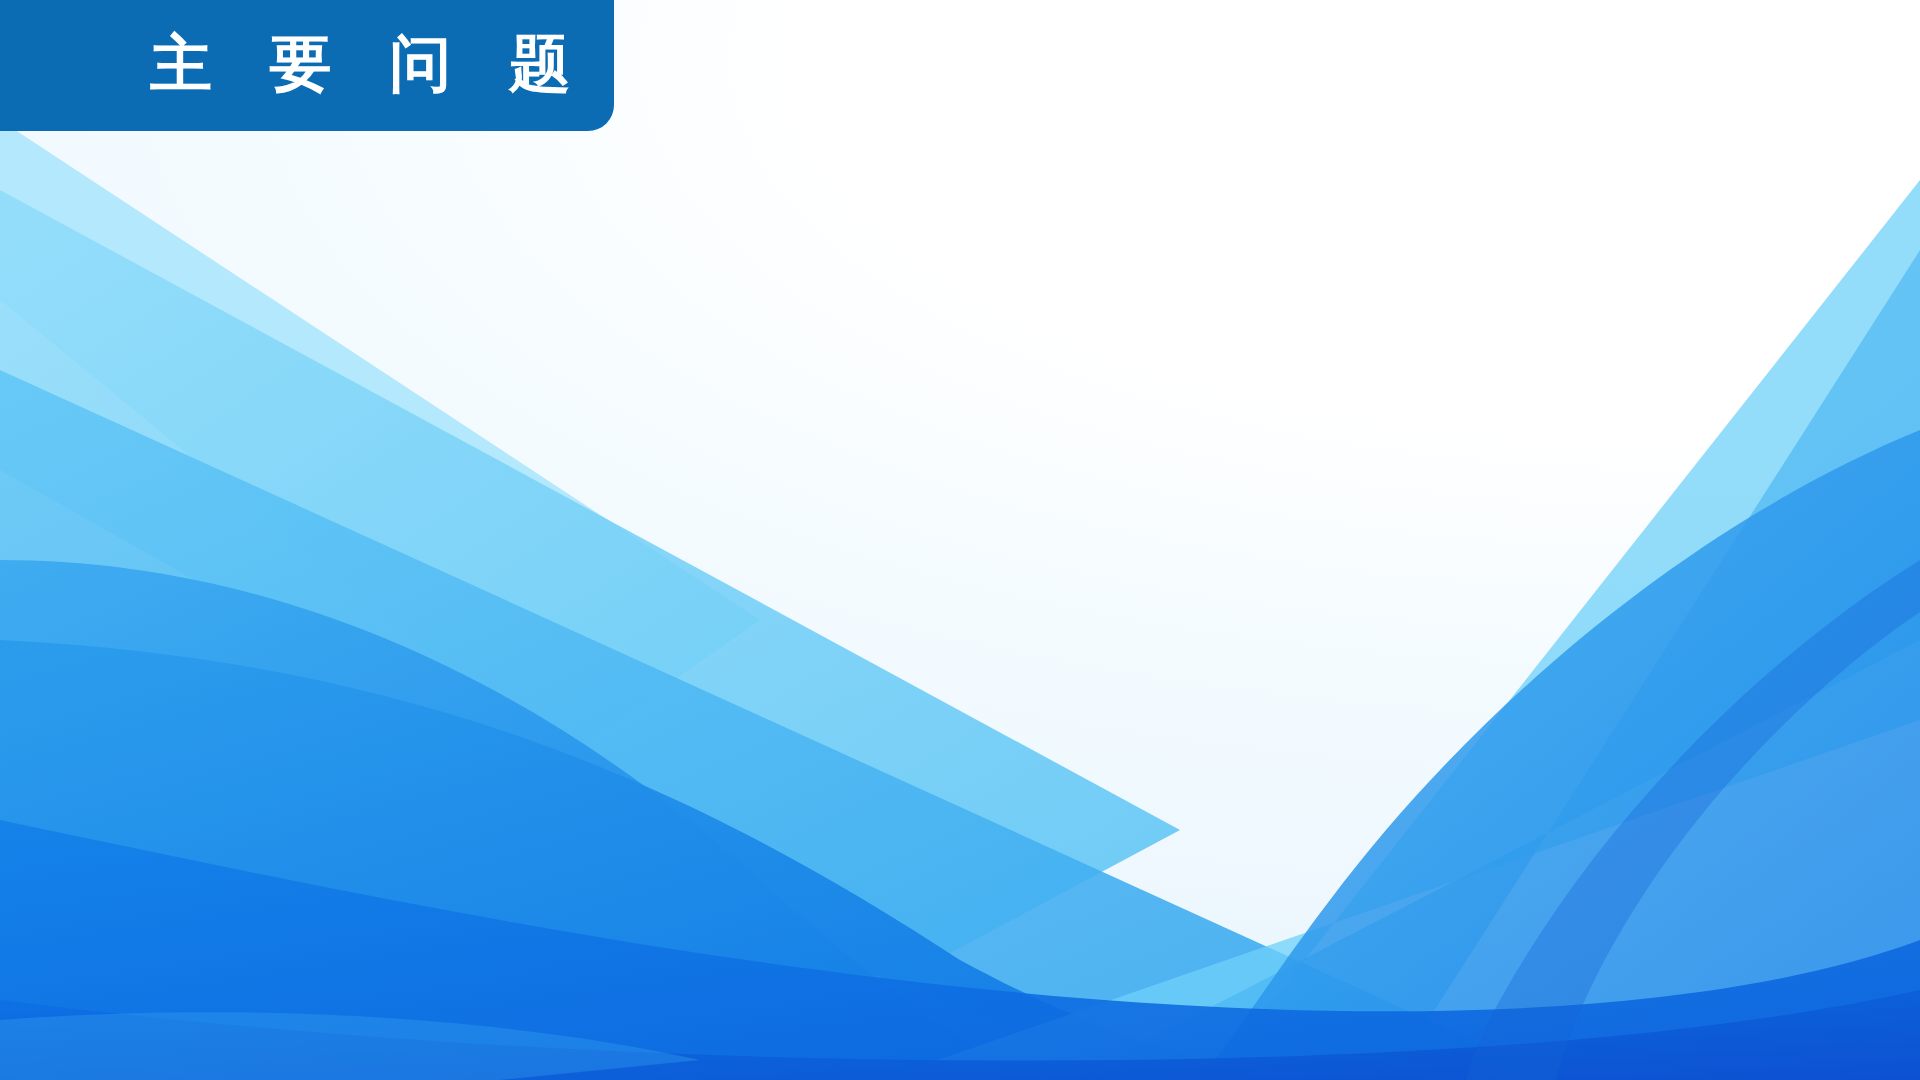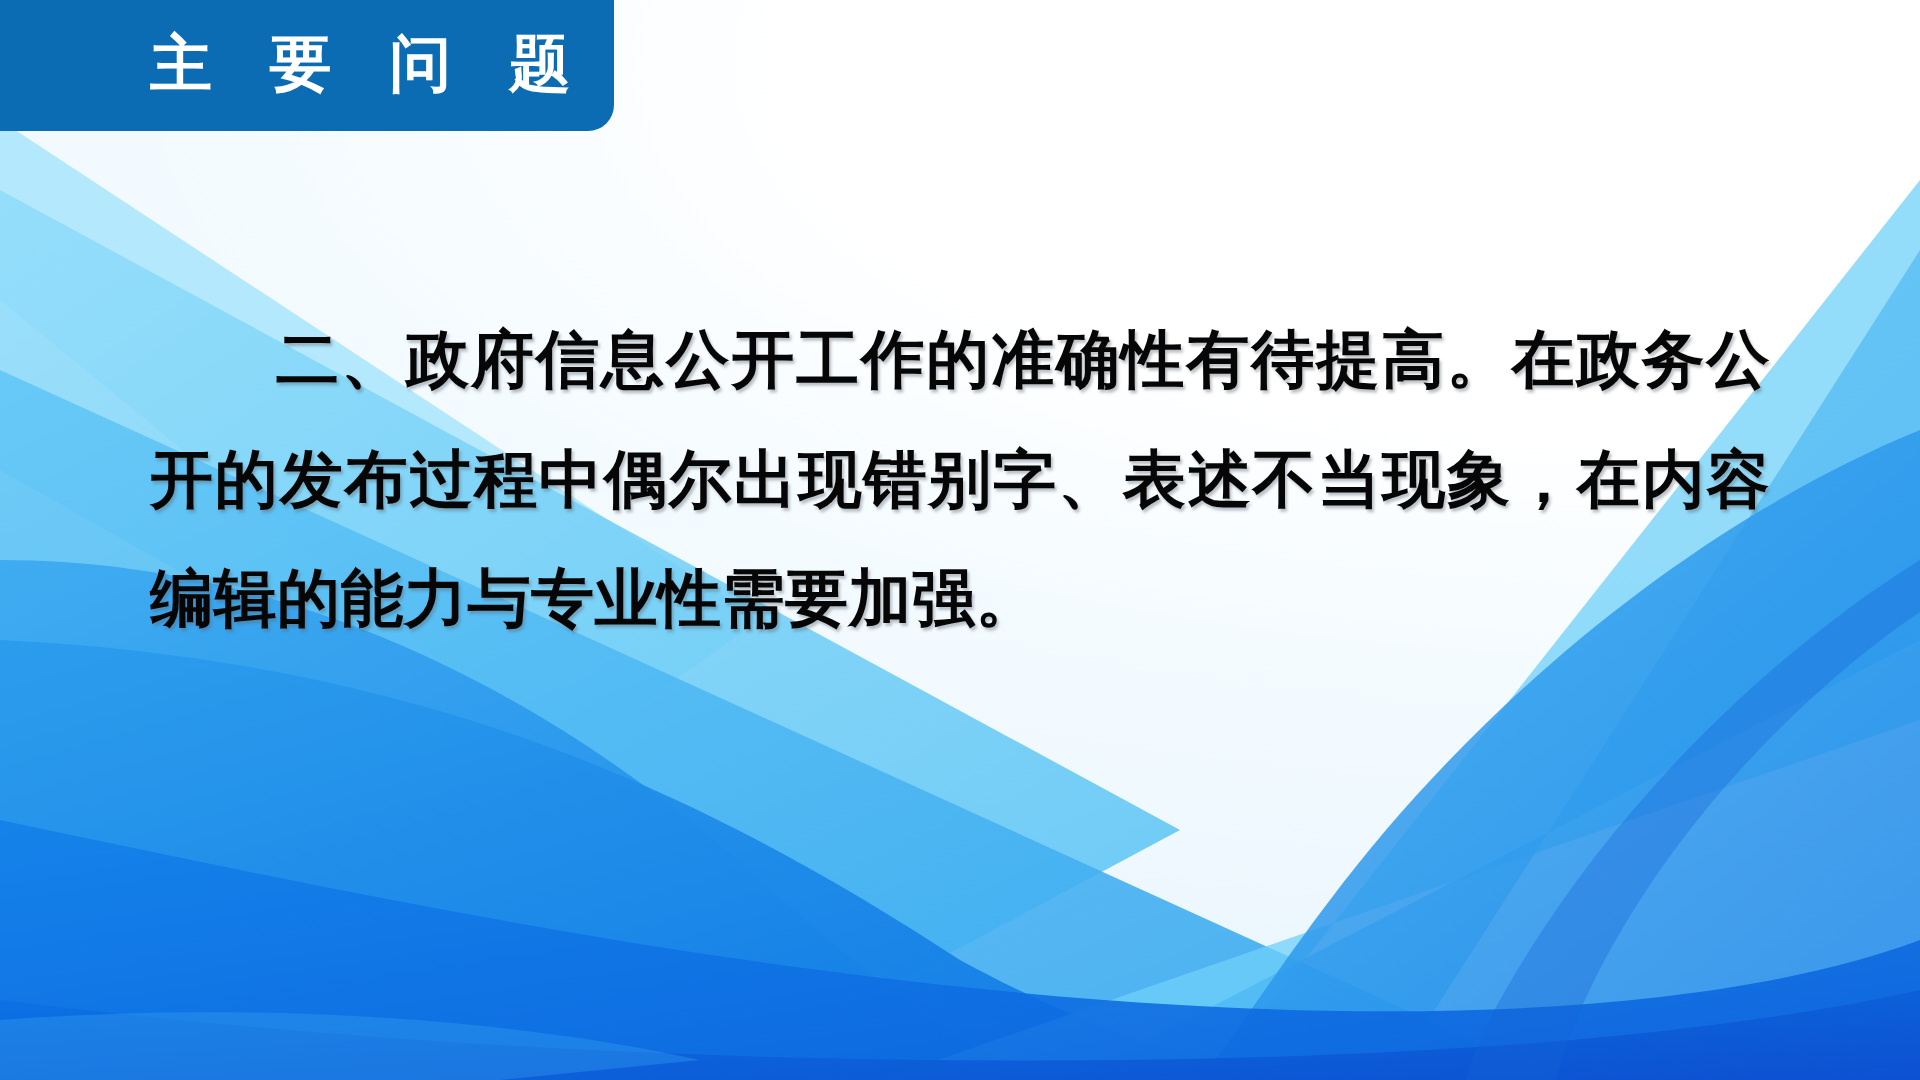--- a/index.html
+++ b/index.html
@@ -152,17 +152,14 @@
     <path d="M1920,560 C1760,660 1600,820 1500,1000 C1480,1036 1470,1064 1466,1080
              L1556,1080 C1576,1000 1640,880 1740,770 C1800,704 1866,648 1920,612 Z" fill="#1565D8" opacity="0.35"></path>
 
     <path d="M0,900 L0,1020 C260,1000 520,1020 700,1060 L500,1080 L0,1080 Z" fill="#3FACF1" opacity="0.30"></path>
   </svg>
 
   <div class="title-pill">
     <span class="title-pill-text">主 要 问 题</span>
   </div>
 
-  <div class="body-copy">
-    <p class="para">二、政府信息公开工作的准确性有待提高。在政务公开的发布过程中偶尔出现错别字、表述不当现象，在内容编辑的能力与专业性需要加强。</p>
-  </div>
 
 </div>
 
 </body></html>

